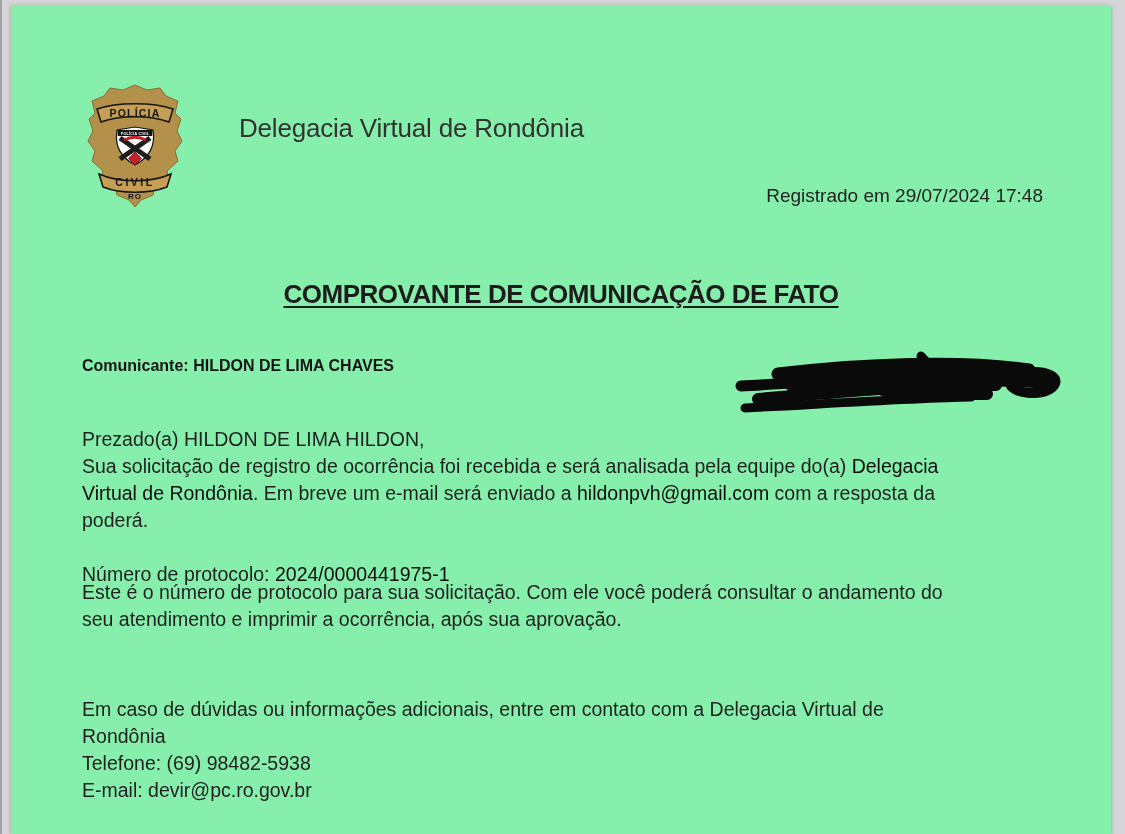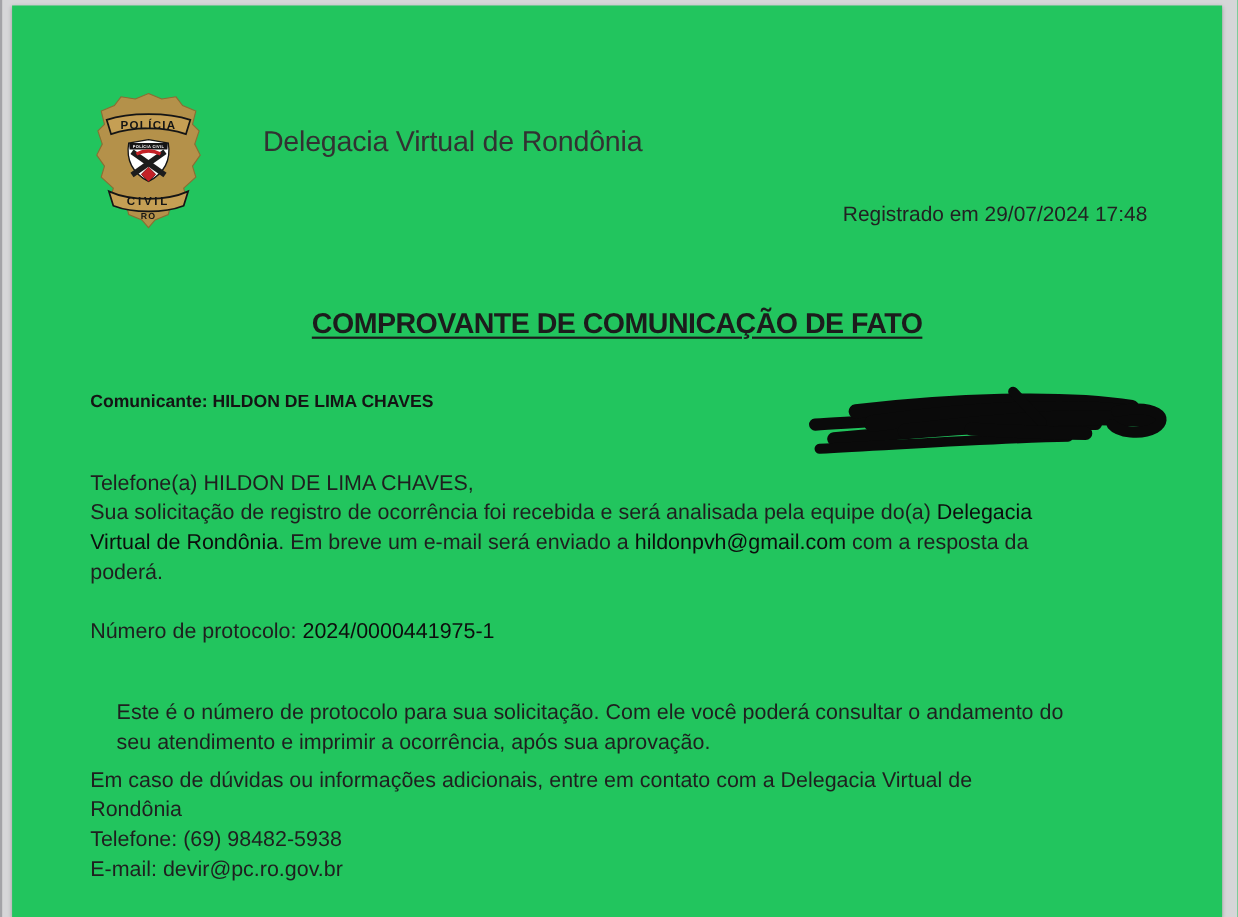--- a/index.html
+++ b/index.html
@@ -12,21 +12,21 @@
     position:relative;
   }
   .edge-left {
     position:absolute; left:0; top:0; width:2px; height:834px;
     background:#a3a3a7;
   }
   .page {
     position:absolute;
     left:11px; top:5px;
     width:1100px; height:829px;
-    background:#22c55e;
+    background:#86efac;
     box-shadow:0 1px 4px rgba(0,0,0,0.28);
   }
   .badge {
     position:absolute; left:76px; top:78px;
     width:96px; height:126px;
   }
   .doc-title {
     position:absolute; left:228px; top:108px;
     font-size:26px; color:#323232; letter-spacing:-0.2px;
     white-space:nowrap;
@@ -55,21 +55,21 @@
     width:332px; height:74px;
   }
   .textblock {
     position:absolute; left:71px;
     font-size:19.5px; line-height:27px; color:#1f1f1f;
   }
   .textblock .line { white-space:nowrap; }
   .textblock b { font-weight:400; color:#0d0d0d; }
   #block-p1       { top:421px; }
   #block-protocol { top:556px;text-align:right; }
-  #block-p2       { top:630px;margin-left:24px; }
+  #block-p2       { top:574px; }
   #block-p3       { top:691px; }
 </style>
 </head>
 <body>
 
 <div class="edge-left"></div>
 
 <div class="page">
 
   <svg class="badge" viewBox="0 0 96 126" aria-hidden="true">
@@ -107,21 +107,21 @@
       <path d="M45 29 C 130 19, 230 15, 296 25" stroke-width="13"></path>
       <path d="M60 40 C 150 27, 248 23, 306 32" stroke-width="15"></path>
       <path d="M90 47 C 180 37, 258 31, 312 37" stroke-width="14"></path>
       <path d="M188 11 L214 39" stroke-width="9"></path>
       <path d="M282 29 C 318 22, 331 35, 317 44 C 304 51, 284 48, 278 41" stroke-width="10"></path>
       <path d="M150 45 C 200 48, 238 49, 254 49" stroke-width="12"></path>
     </g>
   </svg>
 
   <div class="textblock" id="block-p1">
-    <div class="line">Telefone(a) HILDON DE LIMA CHAVES,</div>
+    <div class="line">Prezado(a) HILDON DE LIMA HILDON,</div>
     <div class="line">
       <span>Sua solicitação de registro de ocorrência foi recebida e será analisada pela equipe do(a)</span>
       <b>Delegacia</b>
     </div>
     <div class="line">
       <b>Virtual de Rondônia</b><span>. Em breve um e-mail será enviado a</span>
       <b>hildonpvh@gmail.com</b>
       <span>com a resposta da</span>
     </div>
     <div class="line">poderá.</div>

